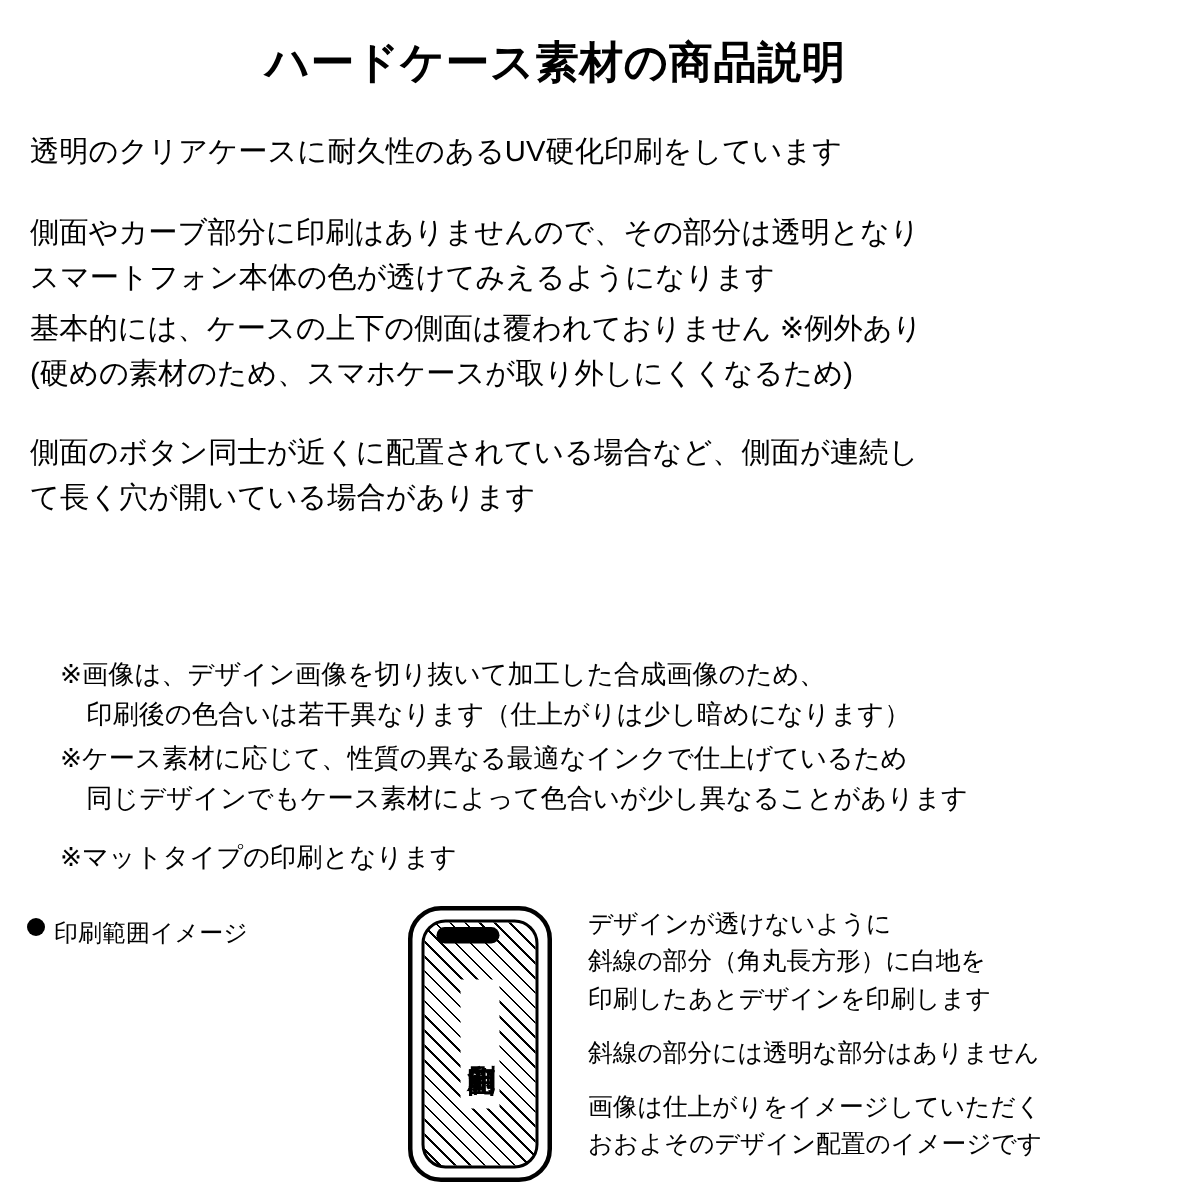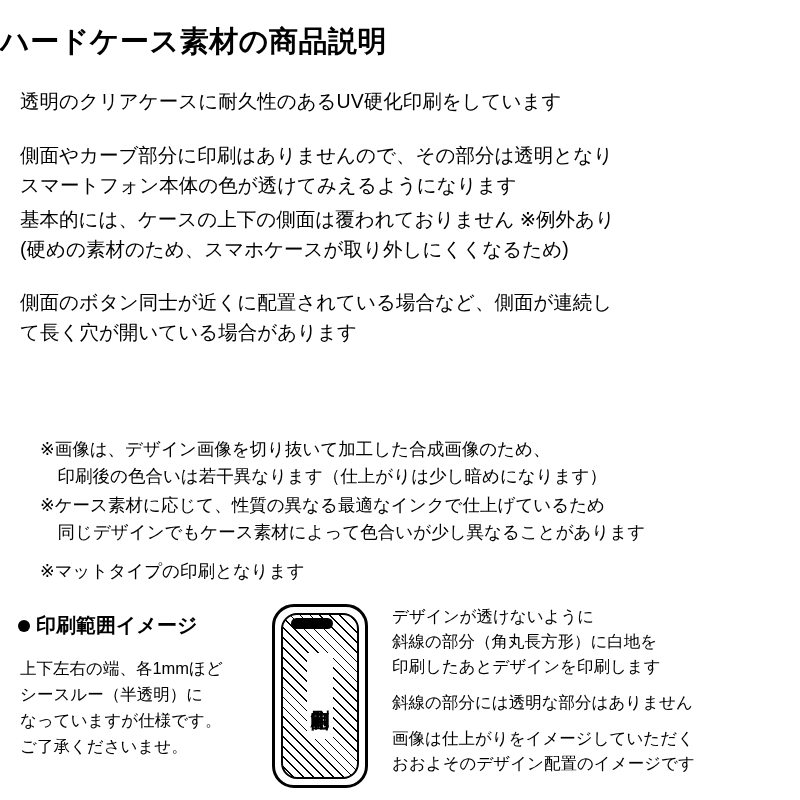--- a/index.html
+++ b/index.html
@@ -18,21 +18,21 @@
     position: relative;
     width: 800px;
     height: 800px;
     box-sizing: border-box;
   }
   .title {
     position: absolute;
     left: 0;
     top: 22px;
     width: 741px;
-    text-align: left;
+    text-align: center;
     font-size: 29px;
     font-weight: bold;
     letter-spacing: 0.5px;
   }
   .para {
     position: absolute;
     left: 20px;
     font-size: 19.5px;
     line-height: 30px;
     white-space: pre-line;
@@ -66,24 +66,23 @@
   }
   .n1 { top: 436px; }
   .n2 { top: 492px; }
   .n3 { top: 558px; }
 
   
   .section-heading {
     position: absolute;
     left: 18px;
     top: 612px;
-    font-size: 20px;
-    font-weight: bold;
+    font-size: 16px;
+    font-weight: normal;
     display: flex;
-    align-items: center;
     gap: 6px;
   }
   .bullet-dot {
     display: inline-block;
     width: 12px;
     height: 12px;
     border-radius: 50%;
     background: #000;
   }
   .left-text {
@@ -181,24 +180,20 @@
 　印刷後の色合いは若干異なります（仕上がりは少し暗めになります）</div>
   <div class="note n2">※ケース素材に応じて、性質の異なる最適なインクで仕上げているため
 　同じデザインでもケース素材によって色合いが少し異なることがあります</div>
   <div class="note n3">※マットタイプの印刷となります</div>
 
   <div class="section-heading">
     <span class="bullet-dot"></span>
     <span>印刷範囲イメージ</span>
   </div>
 
-  <div class="left-text">上下左右の端、各1mmほど
-シースルー（半透明）に
-なっていますが仕様です。
-ご了承くださいませ。</div>
 
   <div class="phone">
     <div class="camera-bar"></div>
     <div class="phone-inner">
       <div class="phone-label">印刷範囲</div>
     </div>
   </div>
 
   <div class="right-text r1">デザインが透けないように
 斜線の部分（角丸長方形）に白地を

